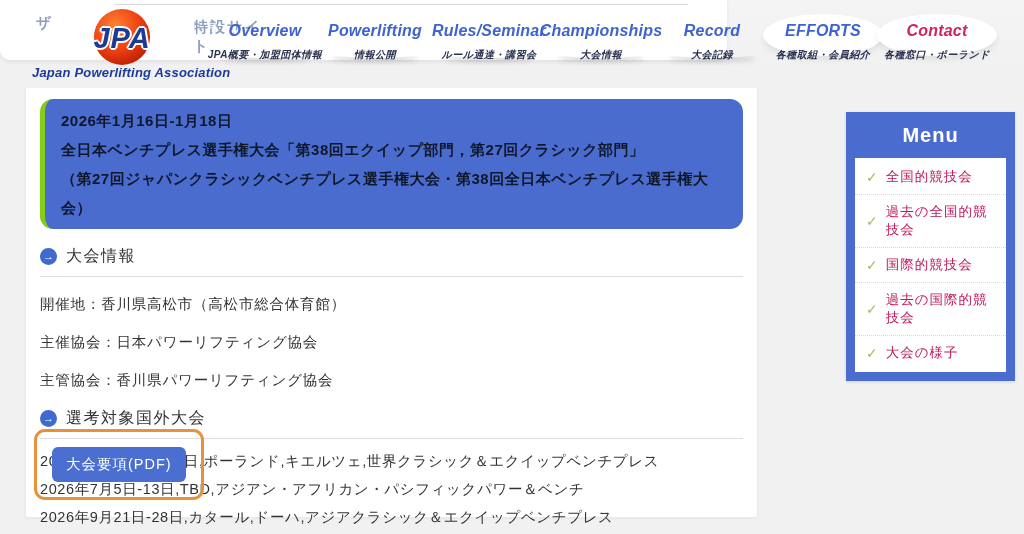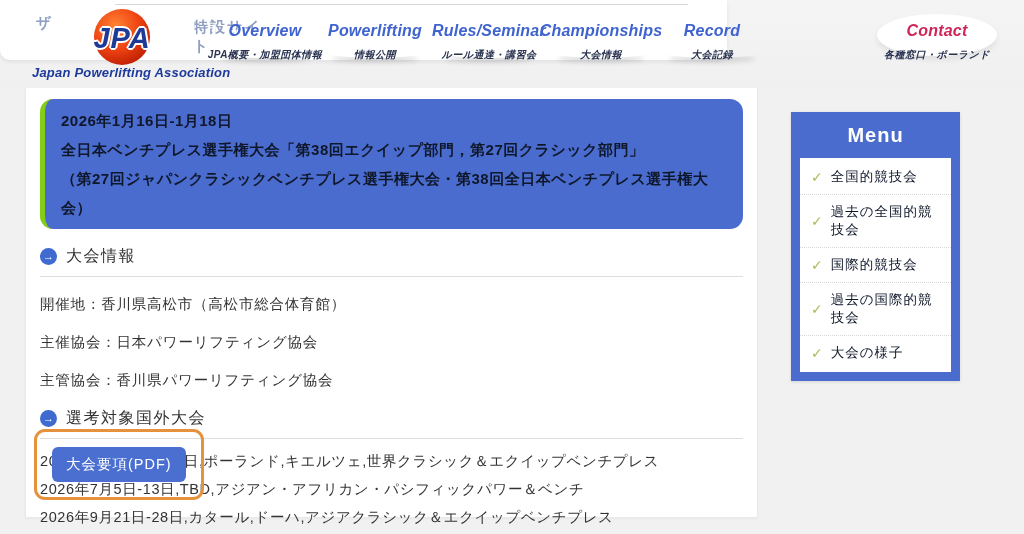--- a/index.html
+++ b/index.html
@@ -85,33 +85,33 @@
     border:3px solid #e6913c; border-radius:11px; padding:15px; display:inline-block;
   }
   .pdf-button {
     display:inline-block; background:#4a6fd0; color:#fff; border:none;
     font-size:14.5px; letter-spacing:1px; padding:8px 14px; border-radius:6px;
     font-family:inherit; cursor:pointer;
   }
 
   
   .menu-box {
-    position:absolute; left:791px; top:112px; width:169px;
+    position:absolute; left:846px; top:112px; width:169px;
     background:#4a6cce; padding:0 9px 9px 9px;
     box-shadow:0 1px 3px rgba(0,0,0,0.12);
   }
   .menu-title { color:#fff; font-weight:bold; font-size:20px; text-align:center; letter-spacing:1px; padding:12px 0 11px; }
   .menu-inner { background:#fff; padding:2px 0; }
   .menu-item {
     display:flex; align-items:center; gap:8px; padding:8px 4px 8px 11px;
     border-bottom:1px dotted #d8d8d8; cursor:pointer;
   }
   .menu-item:last-child { border-bottom:none; }
   .check { color:#a4bd5e; font-weight:bold; font-size:14px; }
-  .menu-label { font-size:13.5px; color:#0f172a; letter-spacing:1px; }
+  .menu-label { font-size:13.5px; color:#be185d; letter-spacing:1px; }
 </style>
 </head>
 <body>
 
 <div id="canvas">
 
   <div class="header-band">
     <div class="header-card"></div>
     <div class="header-topline"></div>
 
@@ -153,20 +153,25 @@
     <div class="nav-item" style="left:601px;">
       <div class="nav-shadow"></div>
       <div class="nav-main">Championships</div>
       <div class="nav-sub">大会情報</div>
     </div>
     <div class="nav-item" style="left:712px;">
       <div class="nav-shadow"></div>
       <div class="nav-main">Record</div>
       <div class="nav-sub">大会記録</div>
     </div>
+    <div class="nav-item" style="left:823px;">
+      <div class="nav-cloud"></div>
+      <div class="nav-main">EFFORTS</div>
+      <div class="nav-sub">各種取組・会員紹介</div>
+    </div>
     <div class="nav-item" style="left:937px;">
       <div class="nav-cloud"></div>
       <div class="nav-main contact">Contact</div>
       <div class="nav-sub">各種窓口・ポーランド</div>
     </div>
   </div>
 
   <div class="content-box">
 
     <div class="hero">

